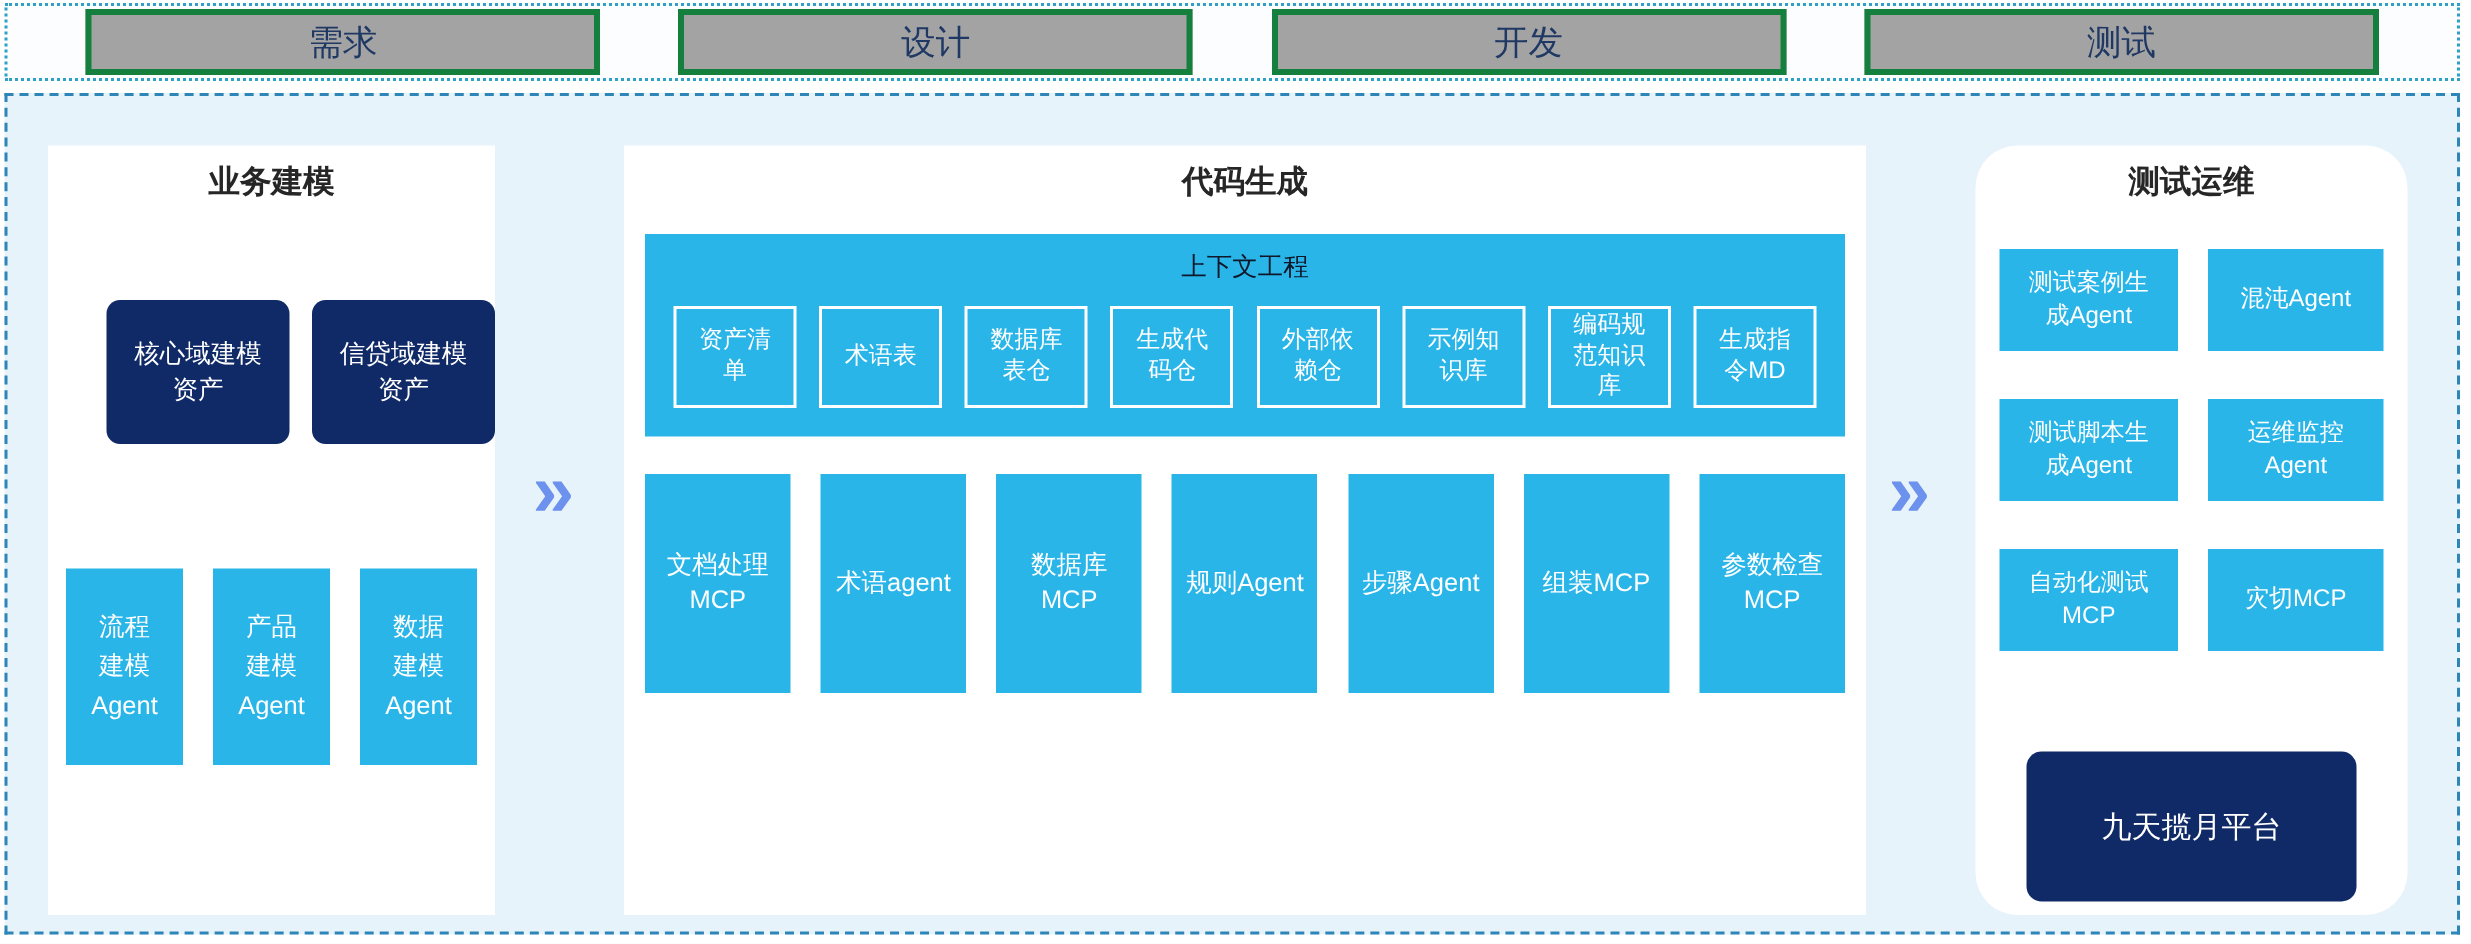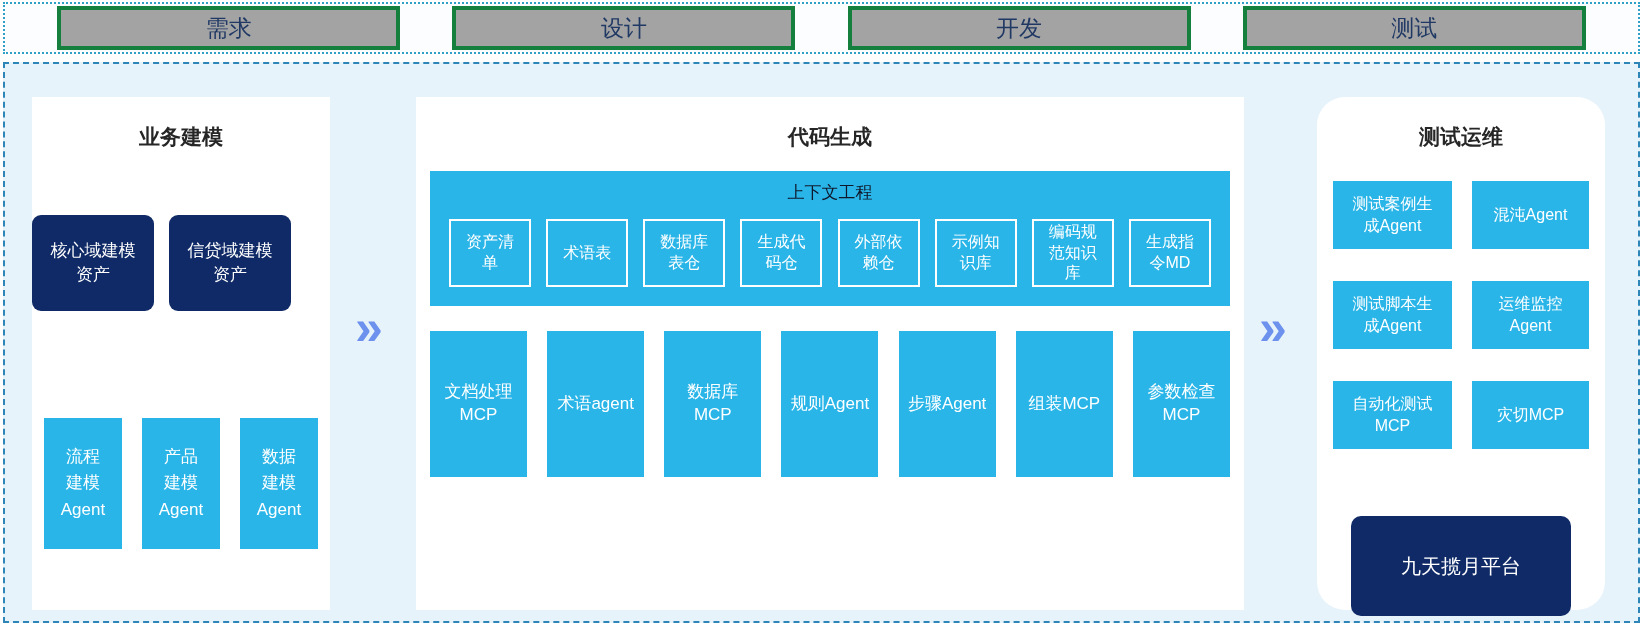--- a/index.html
+++ b/index.html
@@ -22,34 +22,34 @@
   .main {
     position:absolute; left:3px; top:62px; width:1633px; height:557px;
     border:2px dashed #2e86b8; background:#e7f3fb;
   }
   .panel { position:absolute; top:33px; height:513px; background:#ffffff; }
   .panel-left   { left:27px;   width:298px; }
   .panel-center { left:411px;  width:828px; }
   .panel-right  { left:1312px; width:288px;border-radius:28px; }
   .panel-title {
     text-align:center; font-size:21px; font-weight:bold; color:#262626;
-    padding-top:28px; line-height:24px;
+    padding-top:13px; line-height:24px;
   }
   
-  .navy-row { display:flex; justify-content:flex-start; gap:15px; margin-top:66px; }
+  .navy-row { display:flex; justify-content:flex-end; gap:15px; margin-top:66px; }
   .navy-row > div {
     width:122px; height:96px; background:#0f2a66; border-radius:9px;
     color:#ffffff; font-size:17px; line-height:1.4; text-align:center;
     white-space:pre-line; display:flex; align-items:center; justify-content:center;
   }
   .agent-row { display:flex; justify-content:center; gap:20px; margin-top:83px; }
   .agent-row > div {
     width:78px; height:131px; background:#29b5e8;
     color:#ffffff; font-size:17px; line-height:1.55; text-align:center;
-    white-space:pre-line; display:flex; align-items:center; justify-content:center;margin-top:24px;
+    white-space:pre-line; display:flex; align-items:center; justify-content:center;
   }
   
   .master-bar {
     margin:30px auto 0; width:800px; height:83px; background:#29b5e8;
     color:#ffffff; font-size:18px;
     display:flex; align-items:center; justify-content:center;
   }
   .context-bar { margin:22px auto 0; width:800px; height:135px; background:#29b5e8; }
   .context-title { text-align:center; color:#0f172a; font-size:17px; padding-top:10px; }
   .context-row {

